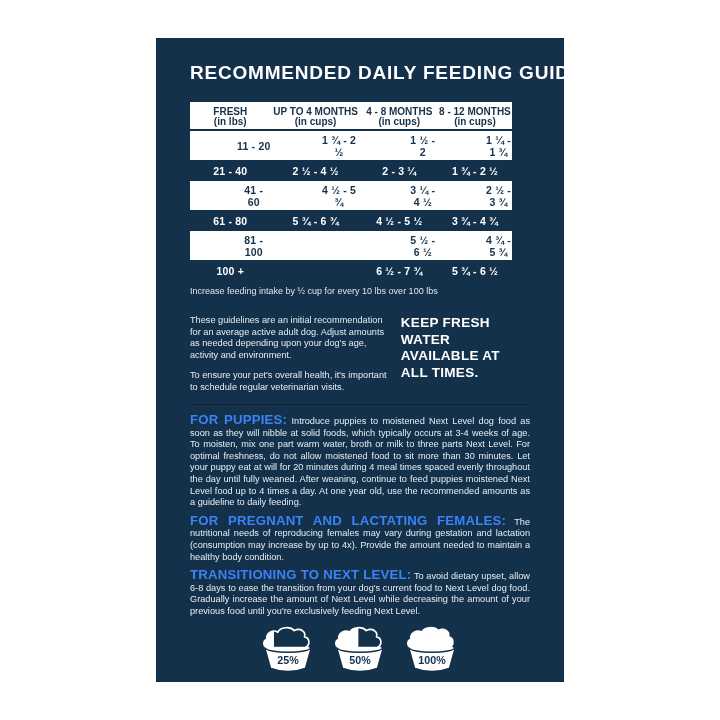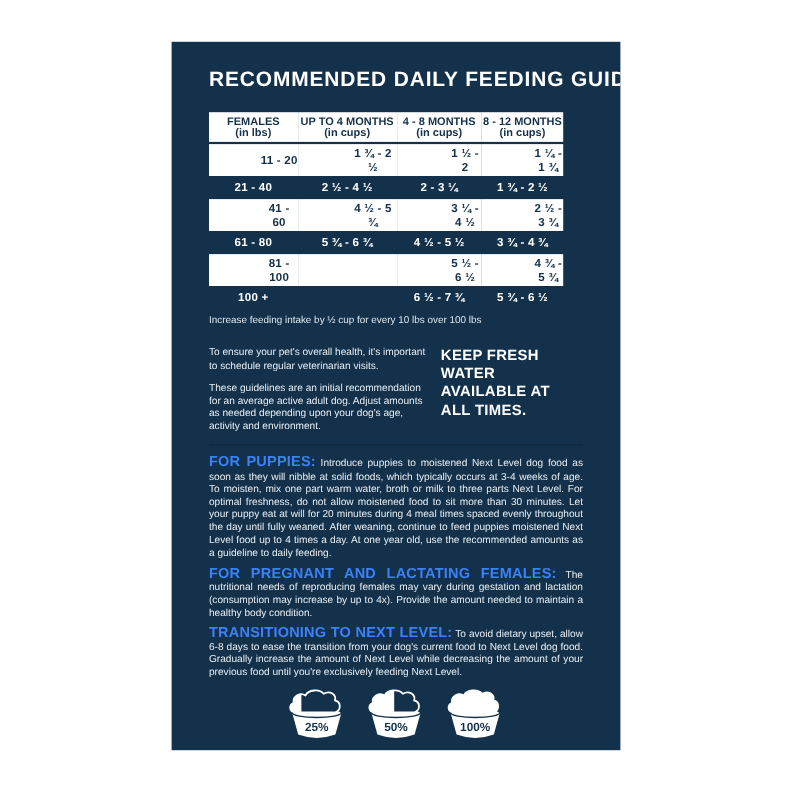--- a/index.html
+++ b/index.html
@@ -65,21 +65,21 @@
   <table class="feed">
     <colgroup>
         <col class="c0">
         <col class="c1">
         <col class="c2">
         <col class="c3">
       </colgroup>
     <thead>
       <tr>
         <th>
-          <div>FEMALES</div>
+          <div>FRESH</div>
           <div class="sub">(in lbs)</div>
         </th>
         <th>
           <div>UP TO 4 MONTHS</div>
           <div class="sub">(in cups)</div>
         </th>
         <th>
           <div>4 - 8 MONTHS</div>
           <div class="sub">(in cups)</div>
         </th>
@@ -126,22 +126,22 @@
         <td>6 ½ - 7 ¾</td>
         <td>5 ¾ - 6 ½</td>
       </tr>
     </tbody>
   </table>
 
   <div class="footnote">Increase feeding intake by ½ cup for every 10 lbs over 100 lbs</div>
 
   <div class="intro">
     <div class="intro-left">
+      <p>These guidelines are an initial recommendation for an average active adult dog. Adjust amounts as needed depending upon your dog's age, activity and environment.</p>
       <p>To ensure your pet's overall health, it's important to schedule regular veterinarian visits.</p>
-      <p>These guidelines are an initial recommendation for an average active adult dog. Adjust amounts as needed depending upon your dog's age, activity and environment.</p>
     </div>
     <div class="callout">KEEP FRESH WATER AVAILABLE AT ALL TIMES.</div>
   </div>
 
   <hr class="divider">
 
   <p class="section">
     <span class="h">FOR PUPPIES:</span>
     <span>Introduce puppies to moistened Next Level dog food as soon as they will nibble at solid foods, which typically occurs at 3-4 weeks of age. To moisten, mix one part warm water, broth or milk to three parts Next Level. For optimal freshness, do not allow moistened food to sit more than 30 minutes. Let your puppy eat at will for 20 minutes during 4 meal times spaced evenly throughout the day until fully weaned. After weaning, continue to feed puppies moistened Next Level food up to 4 times a day. At one year old, use the recommended amounts as a guideline to daily feeding.</span>
   </p>

